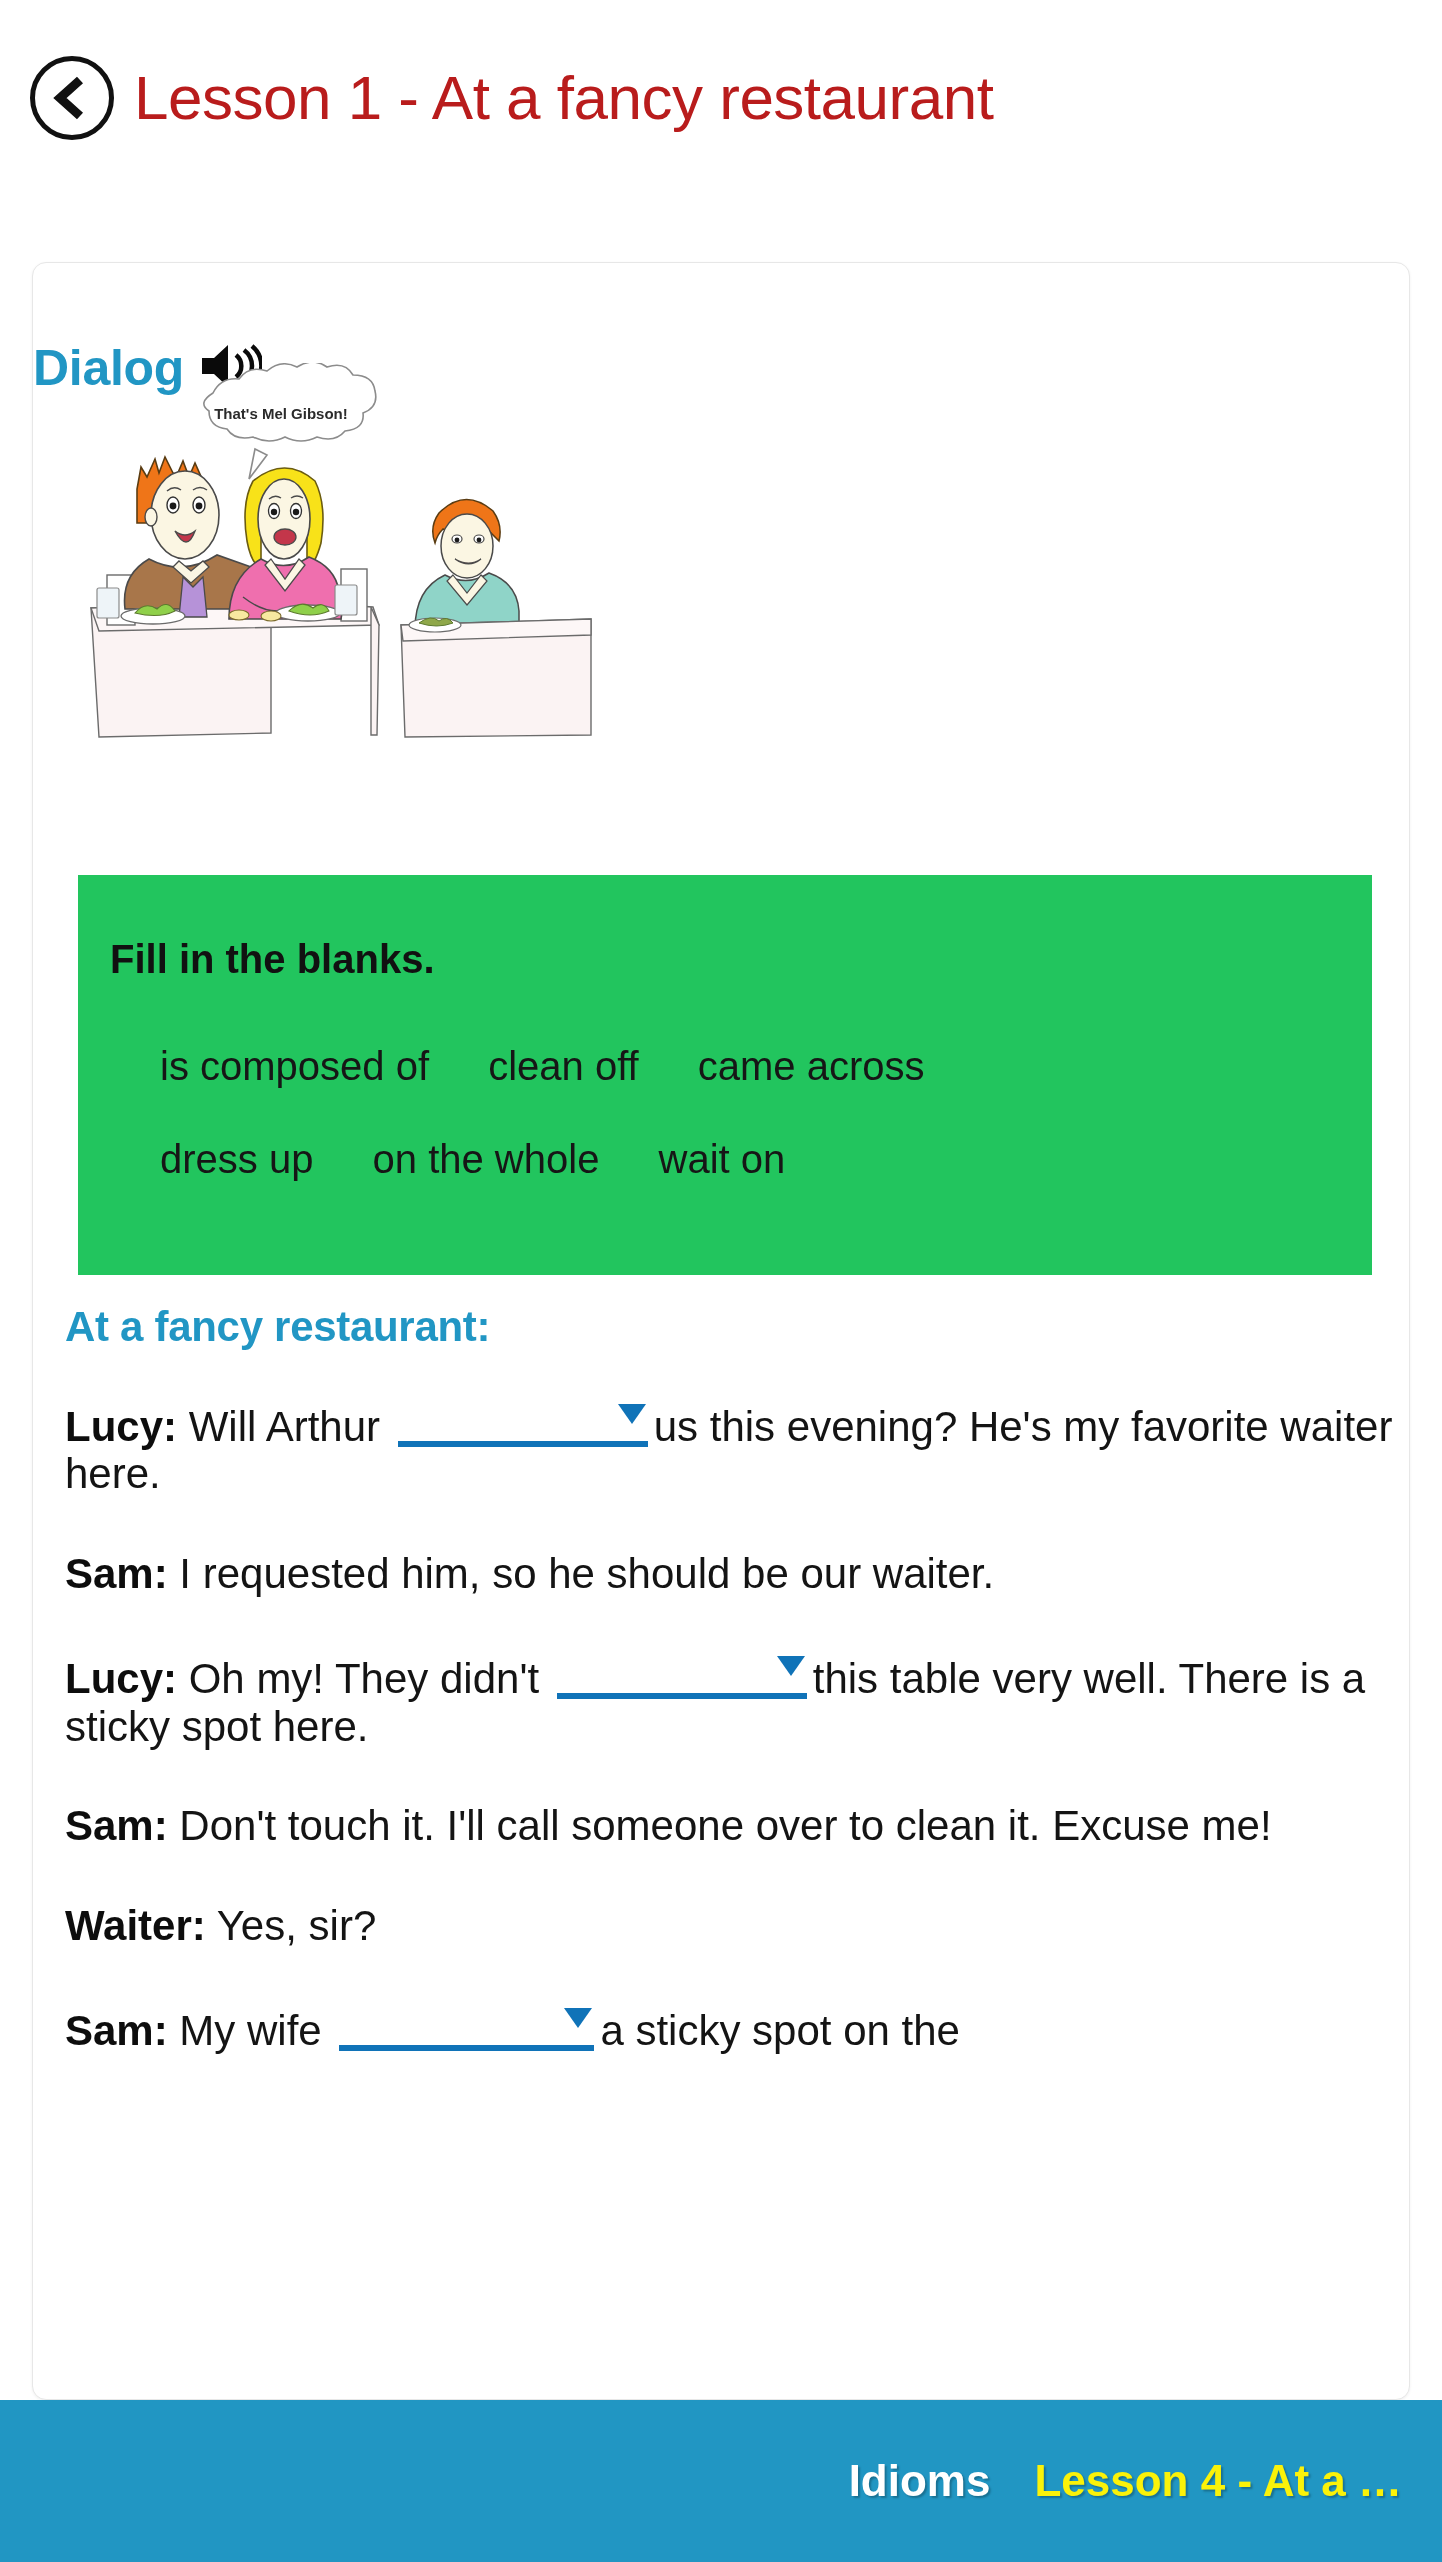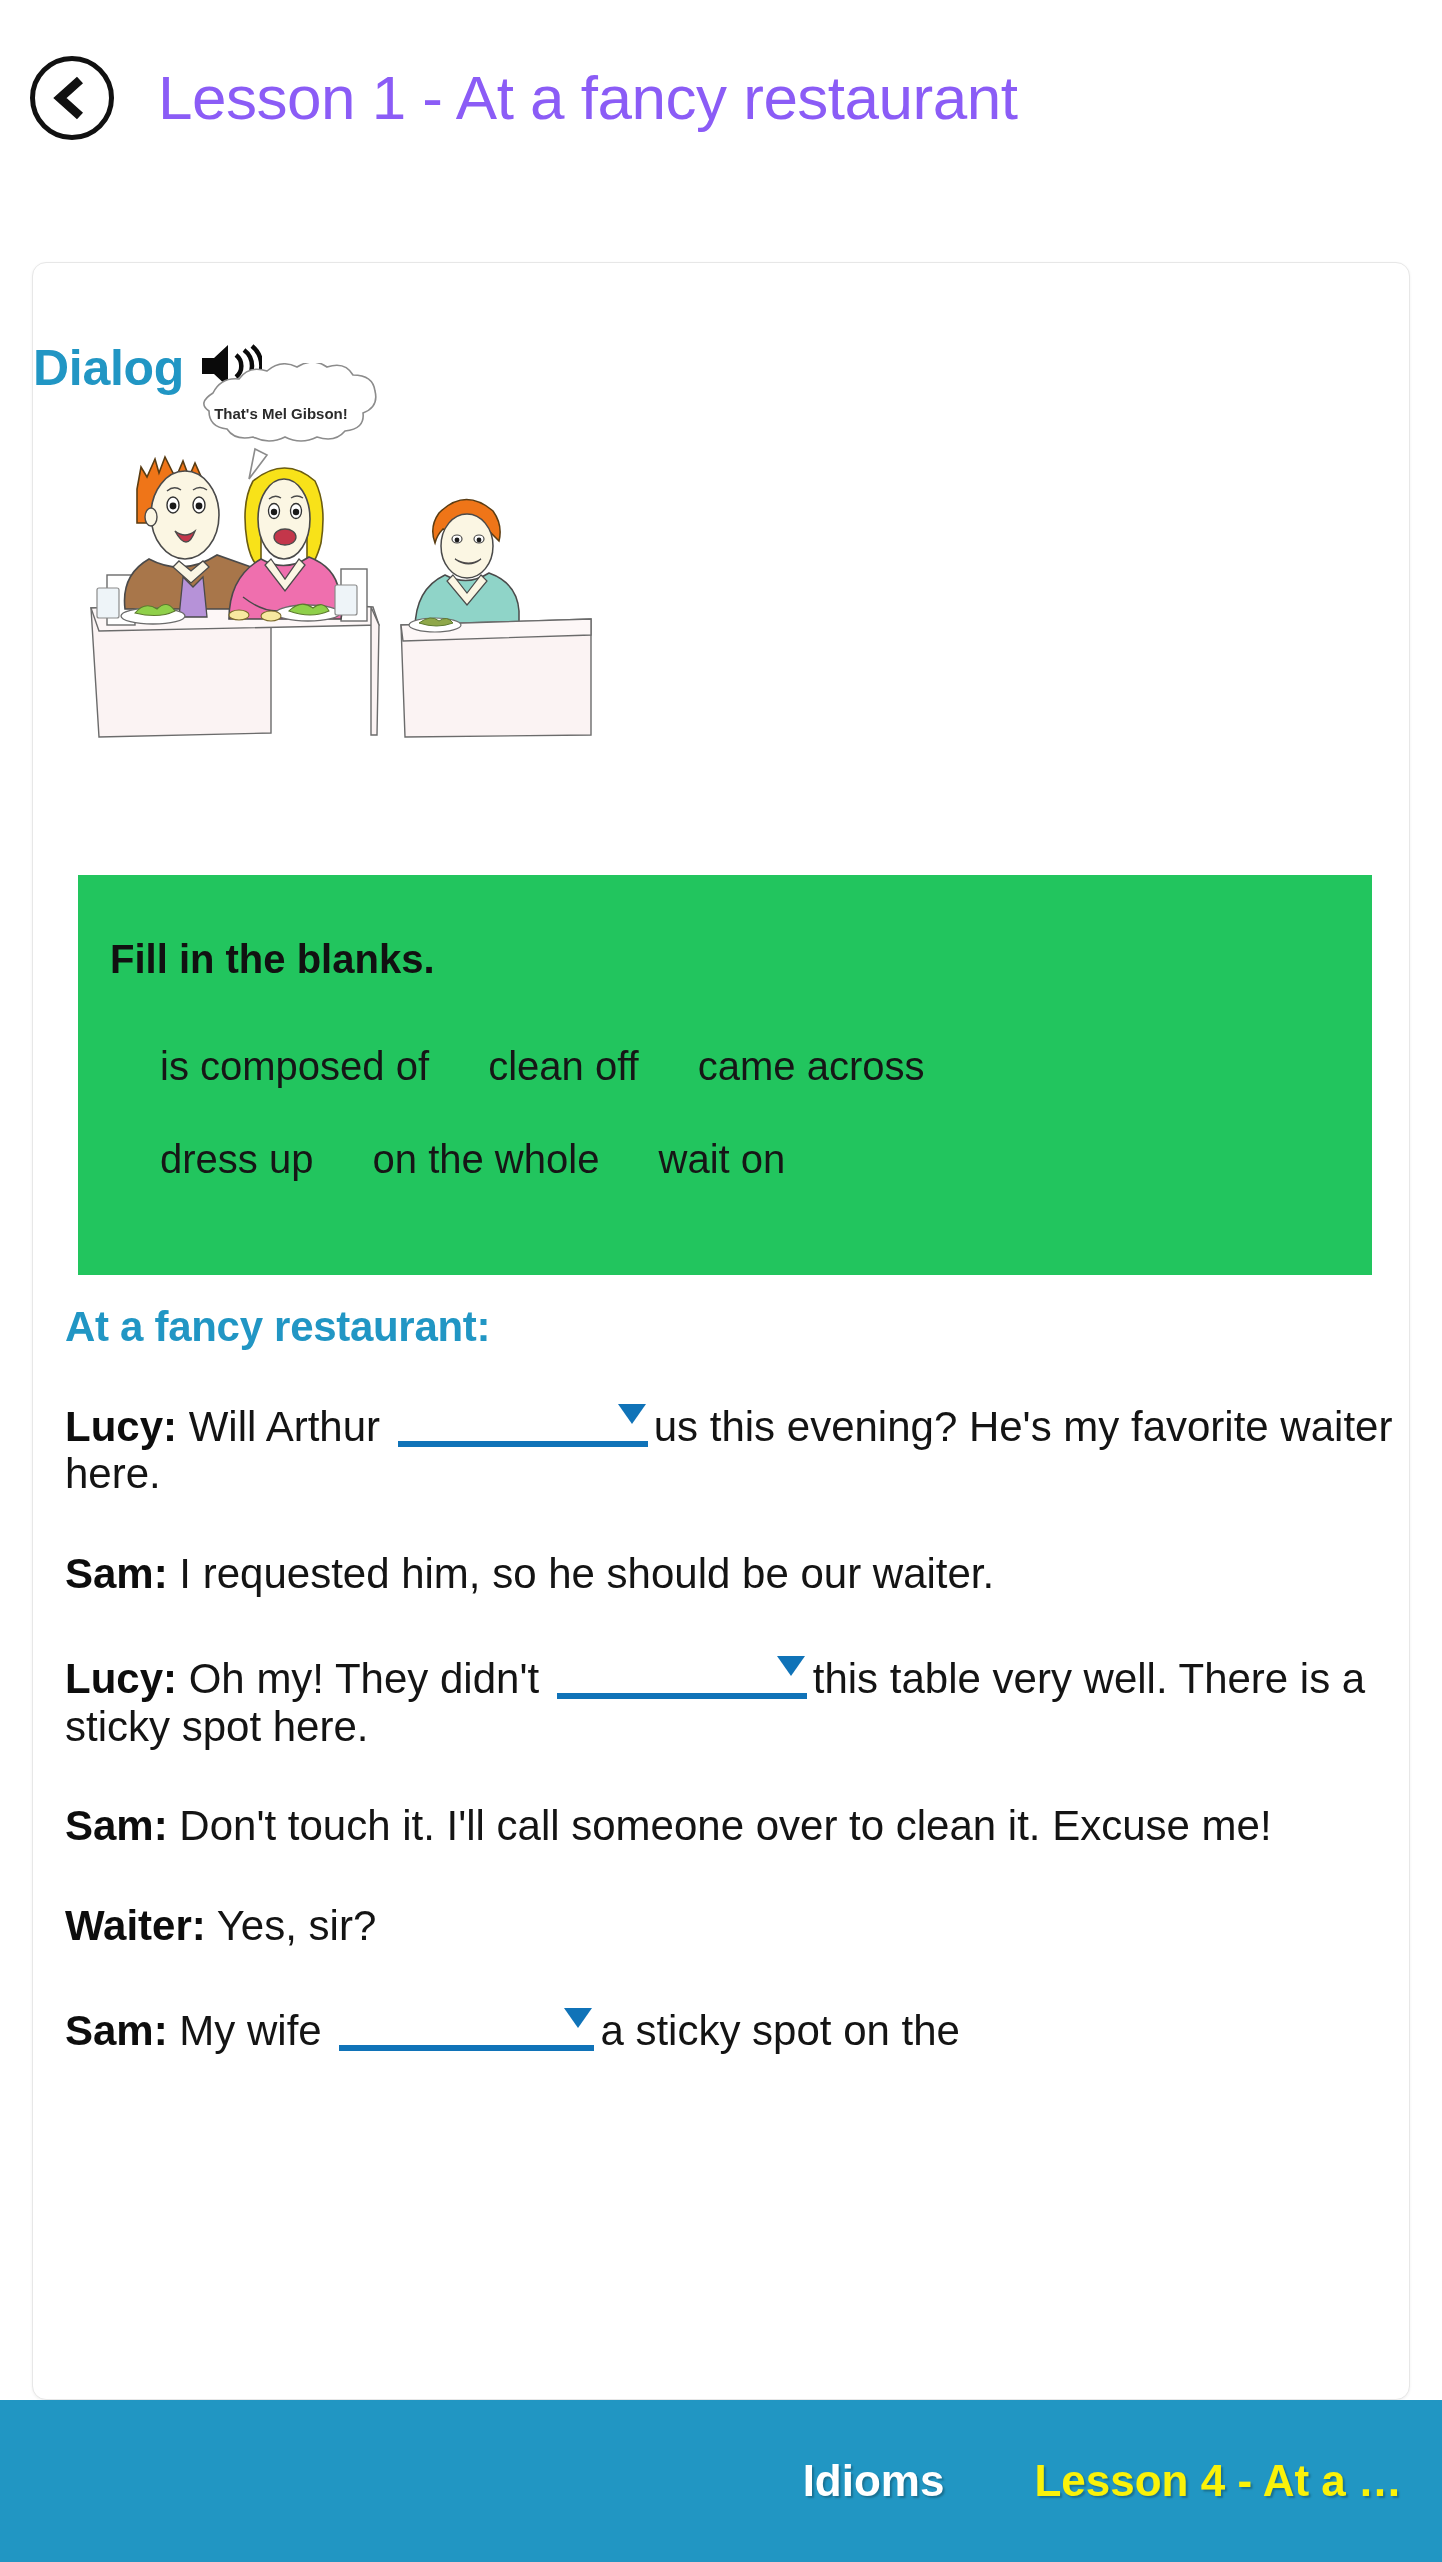--- a/index.html
+++ b/index.html
@@ -36,25 +36,25 @@
     box-sizing: border-box;
     display: flex;
     align-items: center;
     justify-content: center;
     flex: 0 0 auto;
     background: #ffffff;
     cursor: pointer;
   }
   .back-btn svg { display: block; }
   .page-title {
-    margin-left: 44px;
+    margin-left: 20px;
     font-size: 62px;
     line-height: 1.05;
     font-weight: 400;
-    color: #8b5cf6;
+    color: #b91c1c;
     letter-spacing: -0.5px;
     white-space: nowrap;
   }
 
   
   .card {
     position: absolute;
     top: 262px;
     left: 32px;
     width: 1378px;
@@ -174,21 +174,21 @@
     left: 0;
     top: 2400px;
     width: 1442px;
     height: 162px;
     background: #2196c3;
     display: flex;
     align-items: center;
     justify-content: flex-end;
     box-sizing: border-box;
     padding-right: 20px;
-    gap: 90px;
+    gap: 44px;
   }
   .nav-item {
     font-size: 44px;
     font-weight: bold;
     white-space: nowrap;
     cursor: pointer;
     text-shadow: 2px 2px 2px rgba(0,0,0,0.25);
   }
   .nav-idioms { color: #ffffff; }
   .nav-next { color: #fbf209; padding-right: 20px; }

